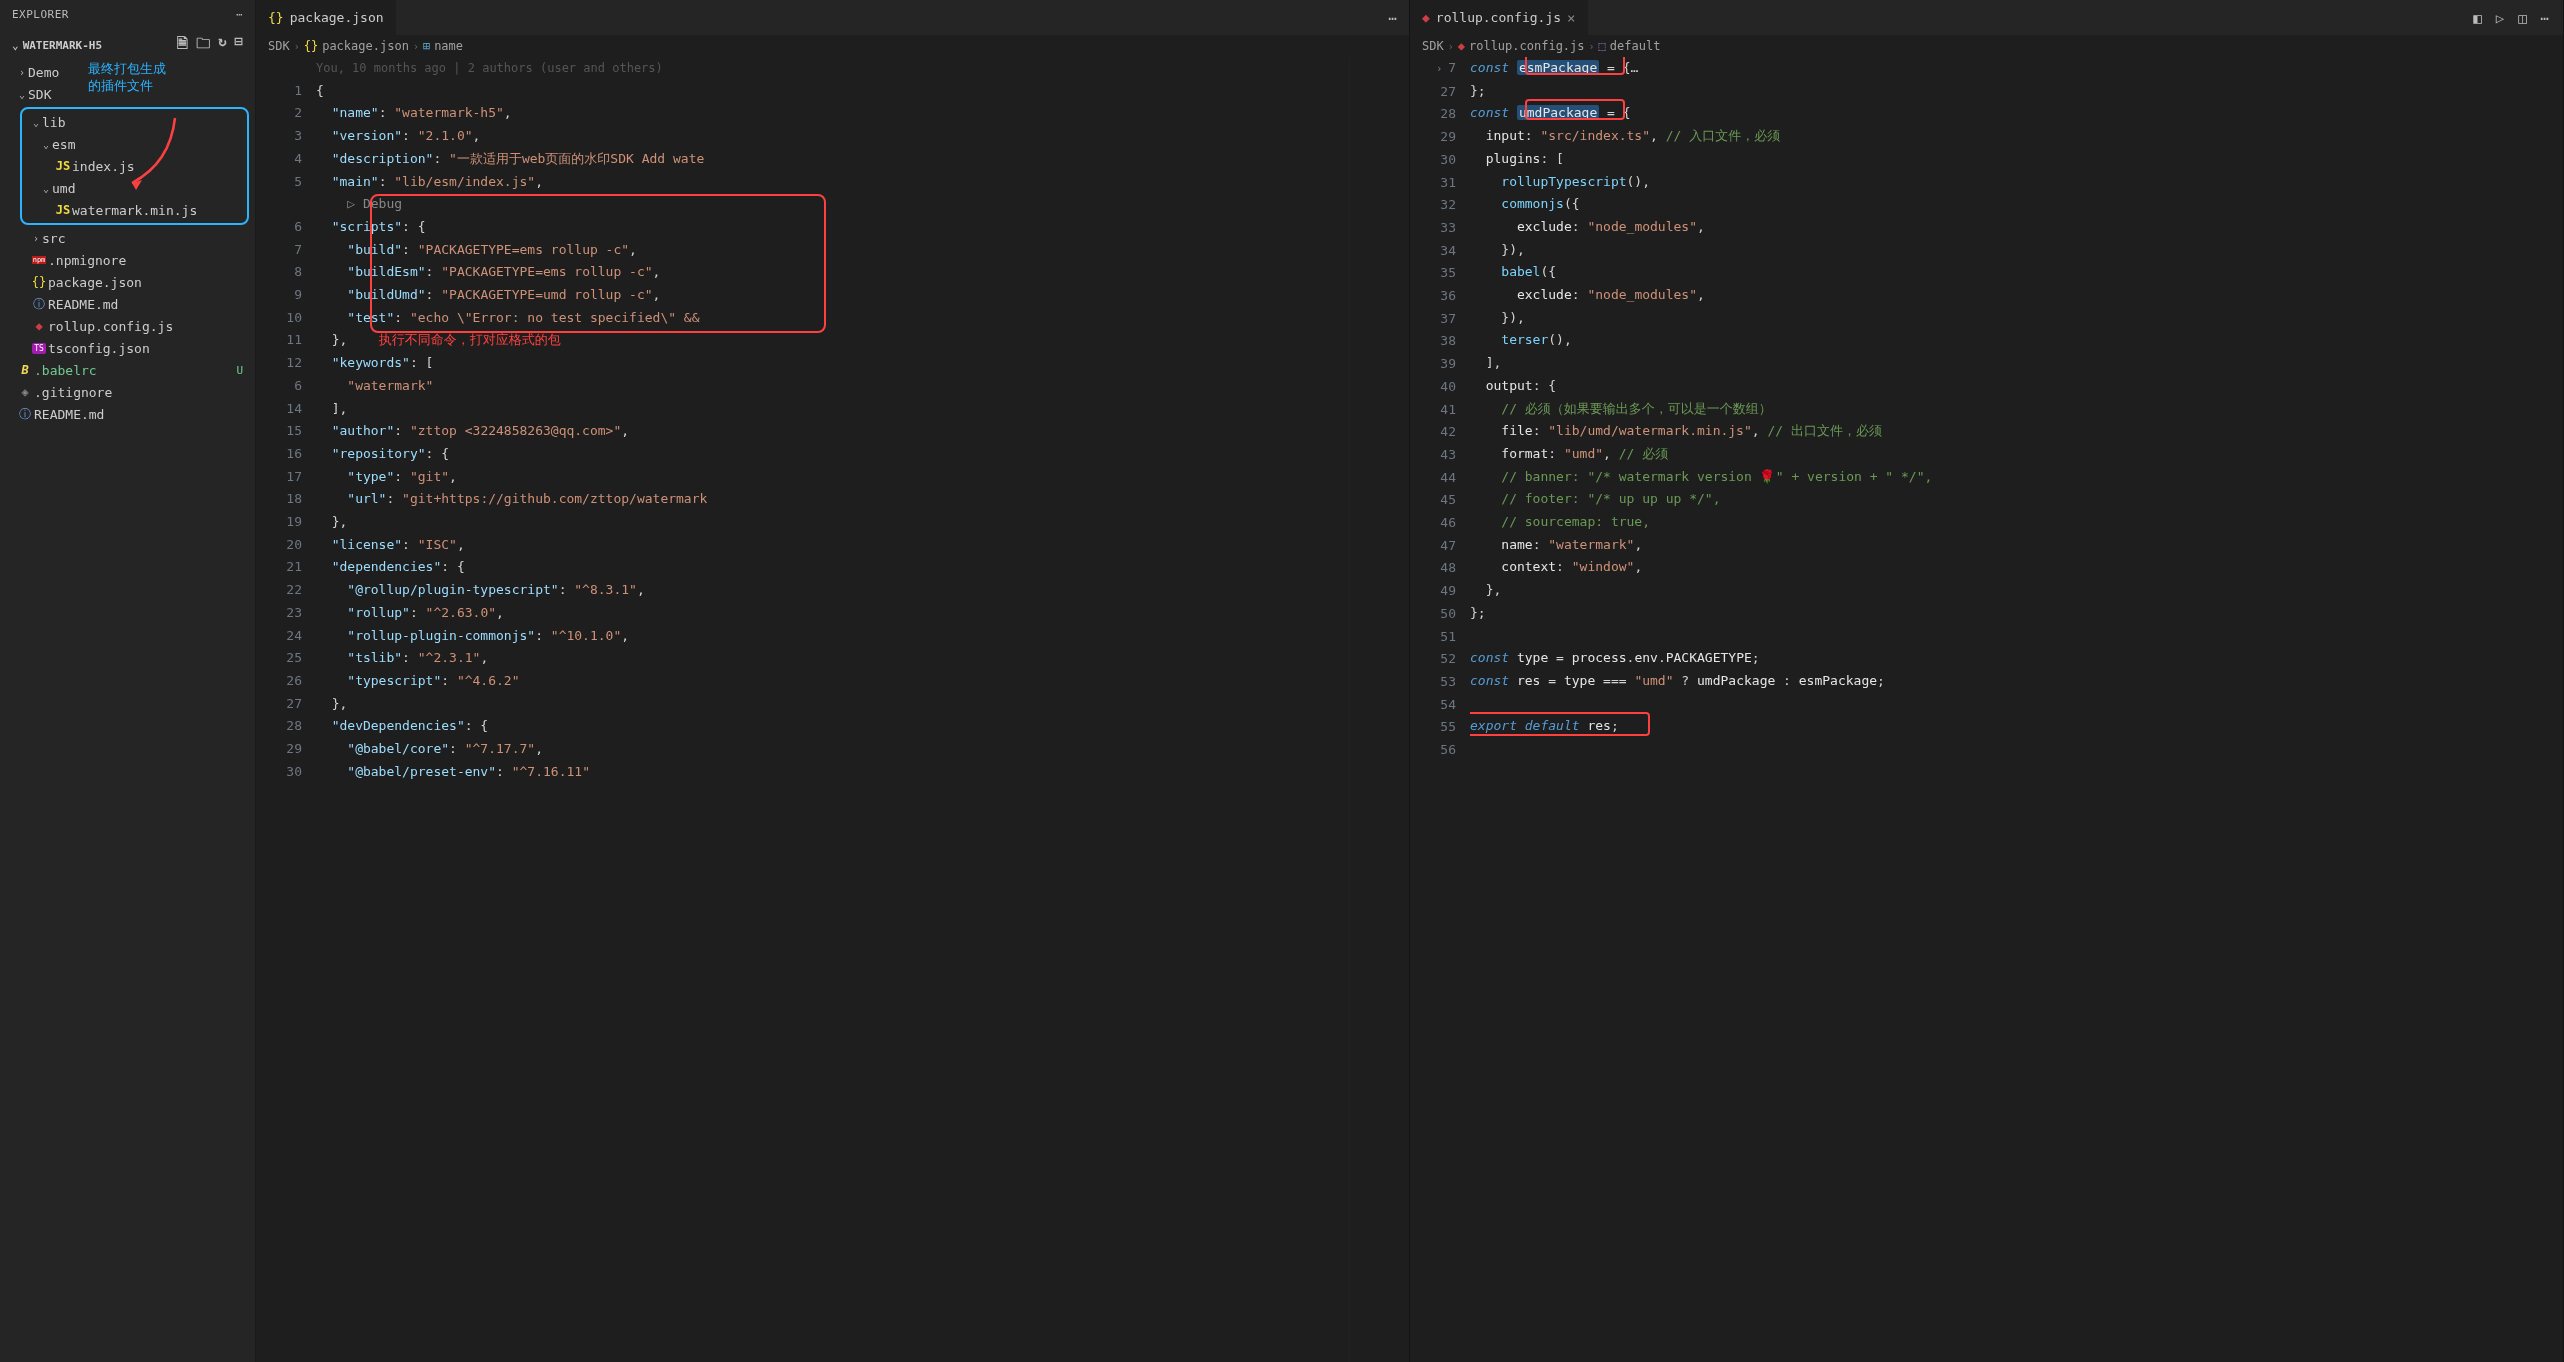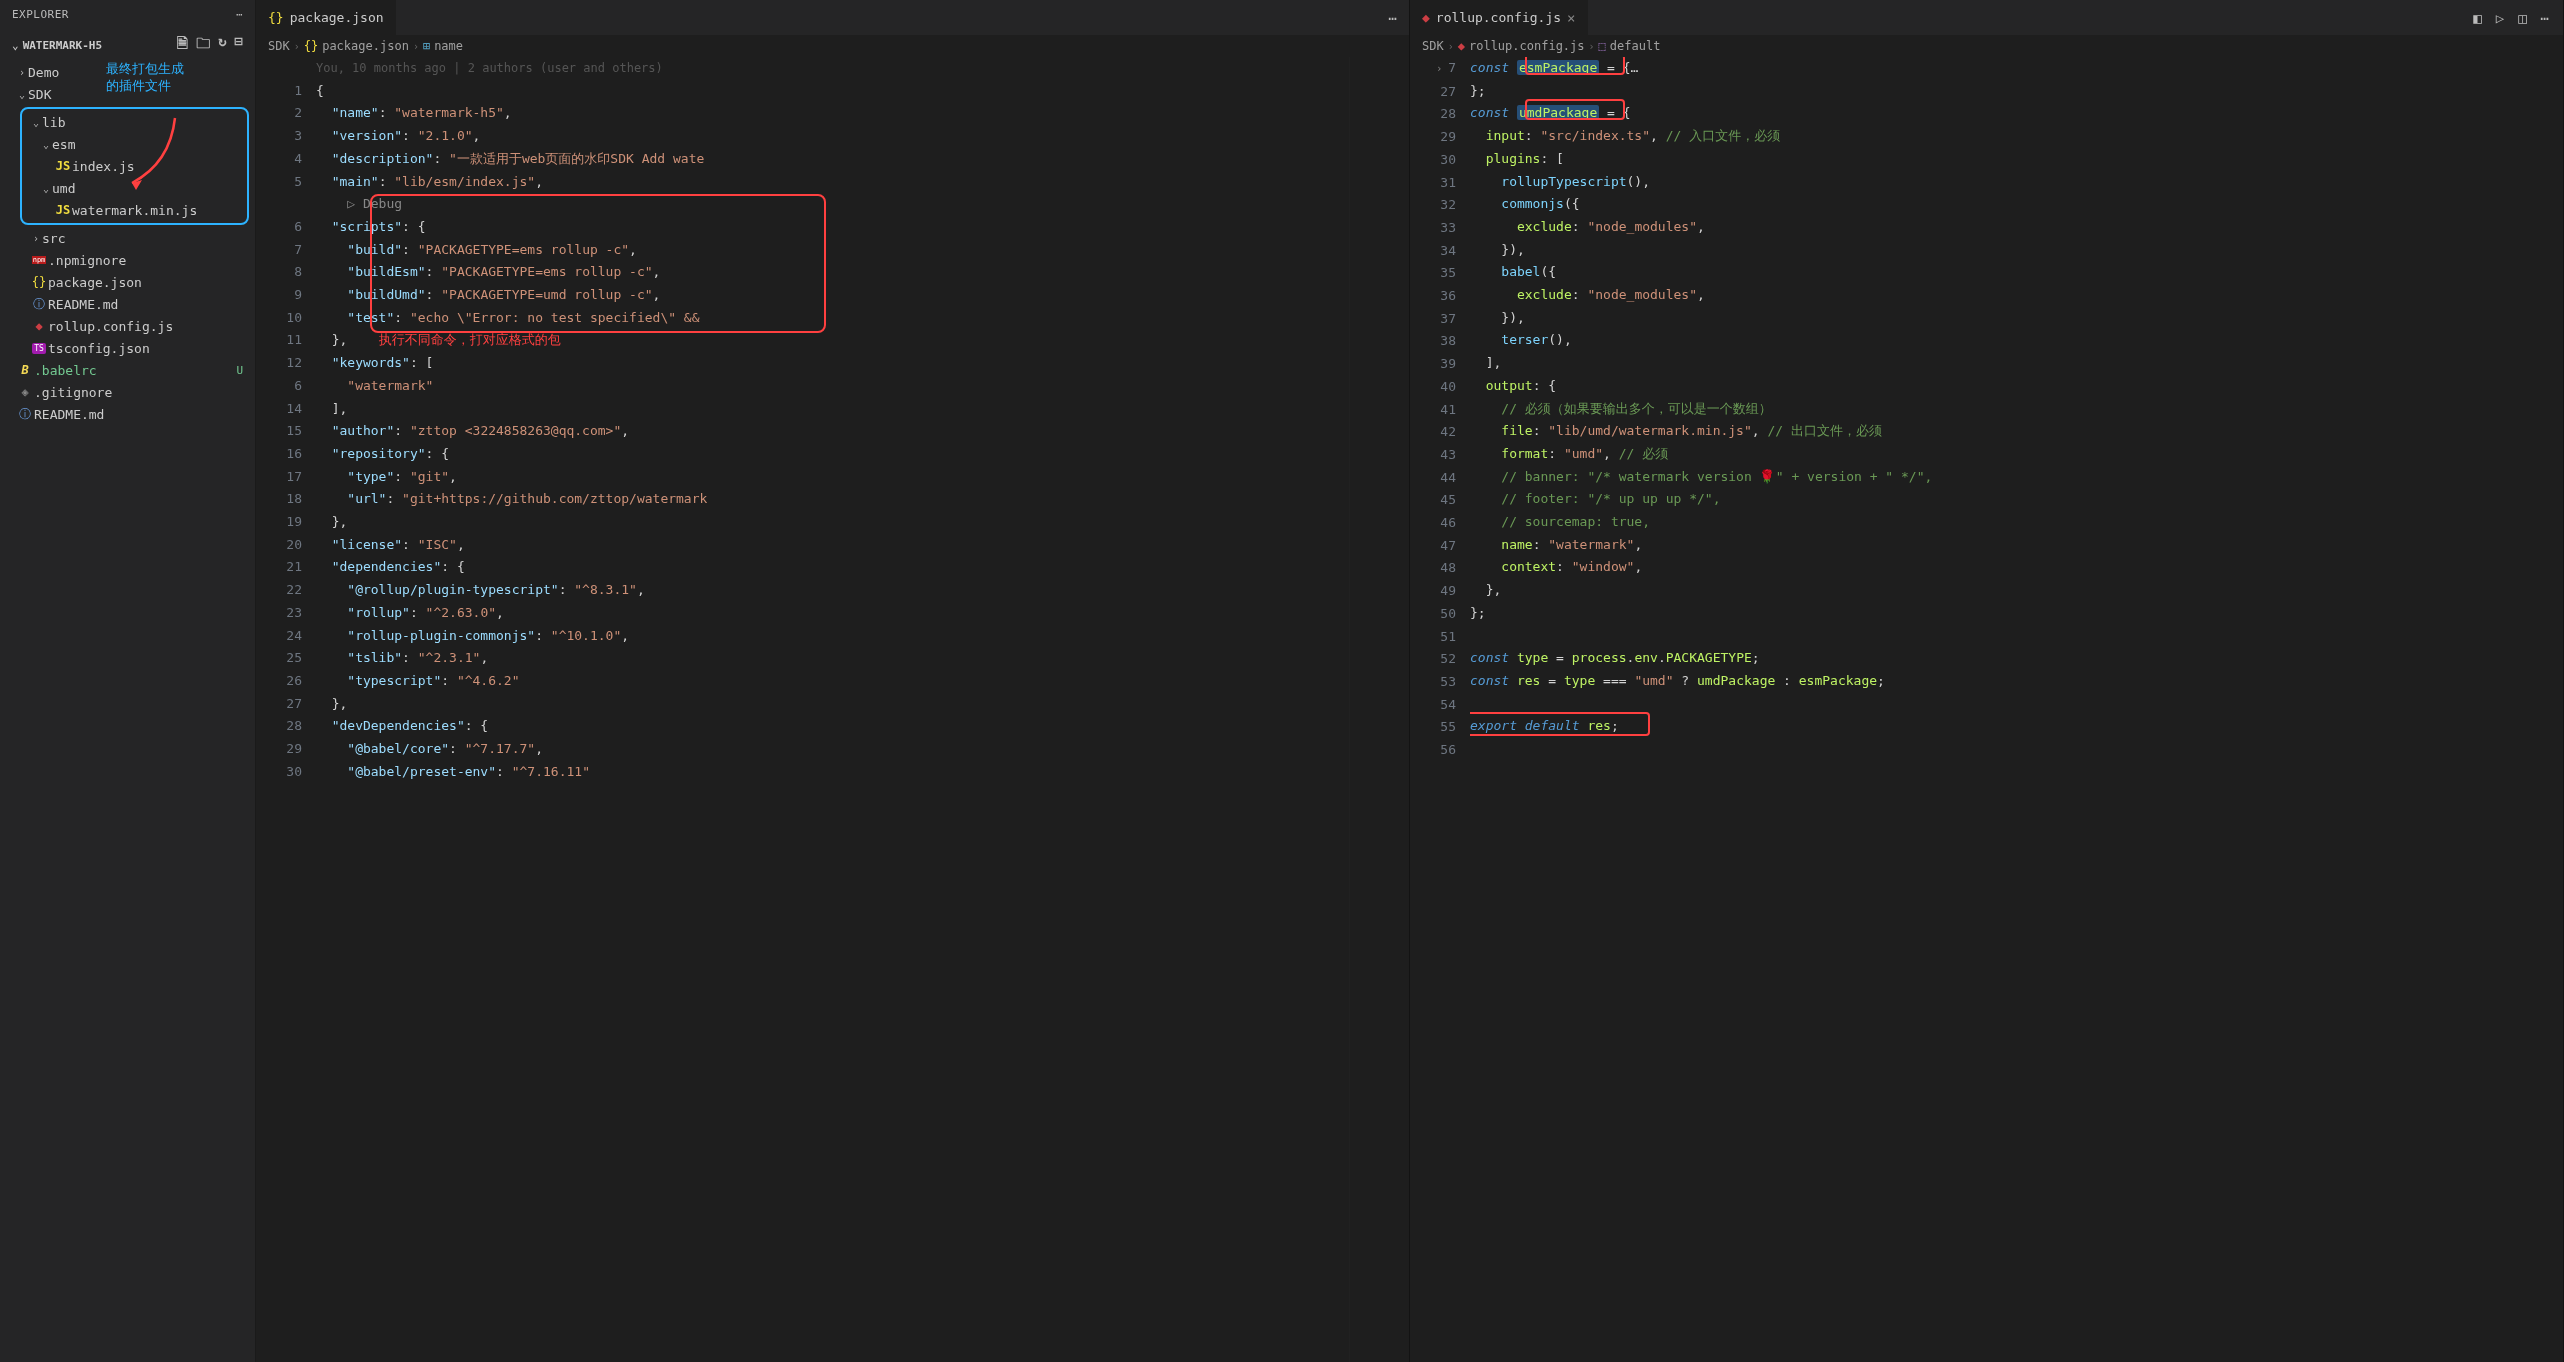--- a/index.html
+++ b/index.html
@@ -76,21 +76,21 @@
     .gutter { width:60px; text-align:right; color:#6e7681; padding:0 14px 0 0; user-select:none; line-height:22.7px; font-size:13px;}
     .code-area { flex:1; line-height:22.7px; font-size:13px; white-space:pre; overflow:hidden;}
     .minimap { width:60px; background:#1e1e1e; opacity:0.3; border-left:1px solid #2a2a2a; }
     .fold-chev { color:#888; font-size:10px; }
     
     .key { color:#9cdcfe; }
     .str { color:#ce9178; }
     .kw  { color:#569cd6;font-style:italic; }
     .punc{ color:#d4d4d4; }
     .com { color:#6a9955; }
-    .var { color:#bef264; }
+    .var { color:#e5e5e5; }
     .fn  { color:#7dd3fc; }
     .op  { color:#d4d4d4; }
     .lens{ color:#888; font-size:13px; }
     .anno-box-red { border:2px solid #ff4040; border-radius:8px; background:transparent; position:absolute; }
     .anno-box-redsmall { border:2px solid #ff4040; border-radius:4px; position:absolute; }
     .anno-text-red { color:#ff4040; position:absolute; font-size:14px;}
     svg.arrow { position:absolute; pointer-events:none; }
     .blame { color:#555; font-size:12px; }
     .top-icons { margin-left:auto; display:flex; gap:14px; padding:0 14px; color:#bbb; font-size:14px;}
     .sel { background:#264f78; border-radius:2px; padding:0 2px;}
@@ -112,21 +112,21 @@
     <span class="workspace-icons">
       <span>🗎</span>
       <span>🗀</span>
       <span>↻</span>
       <span>⊟</span>
     </span>
   </div>
 
   <div style="position:relative;">
 
-    <div class="annotation-blue-text" style="position:absolute; left:106px; top:0; pointer-events:none;">
+    <div class="annotation-blue-text" style="position:absolute; left:88px; top:0; pointer-events:none;">
       <div>最终打包生成</div>
       <div>的插件文件</div>
     </div>
 
     <svg class="arrow" width="90" height="80" style="left:120px;top:52px;">
       <path d="M55 5 Q 50 50 12 70" stroke="#ff4040" stroke-width="2.5" fill="none"></path>
       <path d="M12 70 l10 -3 l-6 10 z" fill="#ff4040"></path>
     </svg>
 
     <div class="tree-item tree-pad" style="--indent:16px;">

